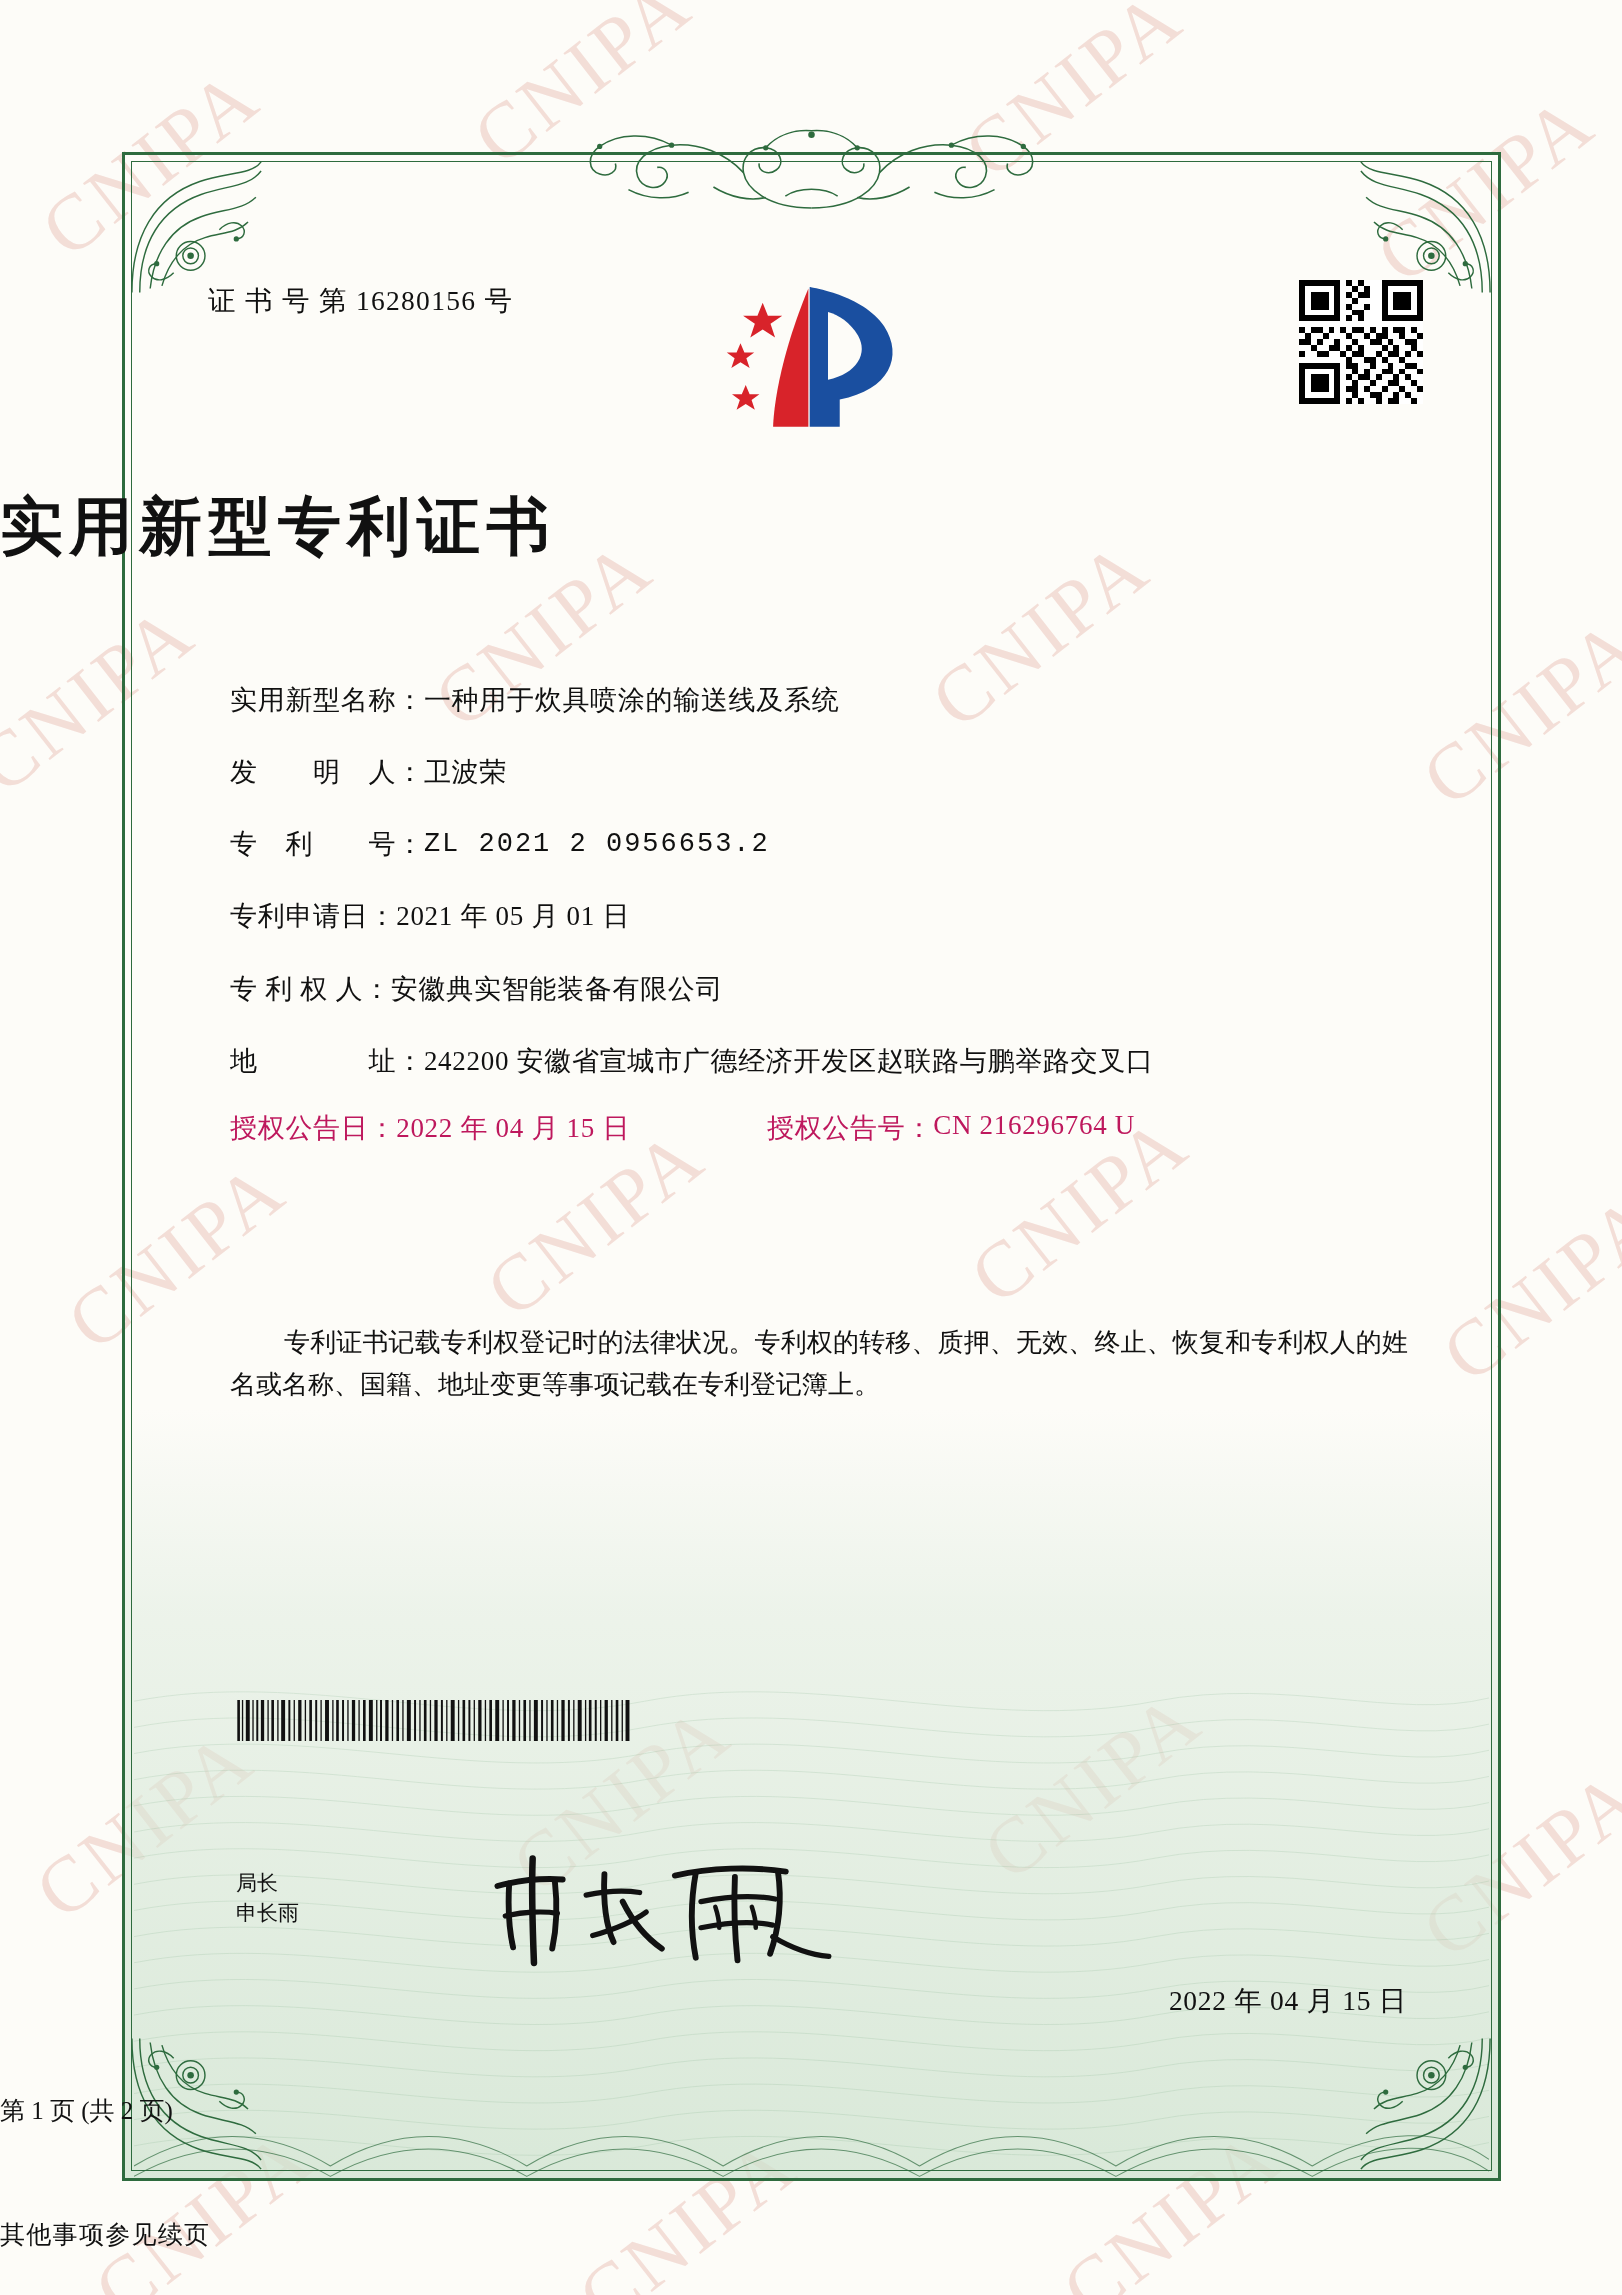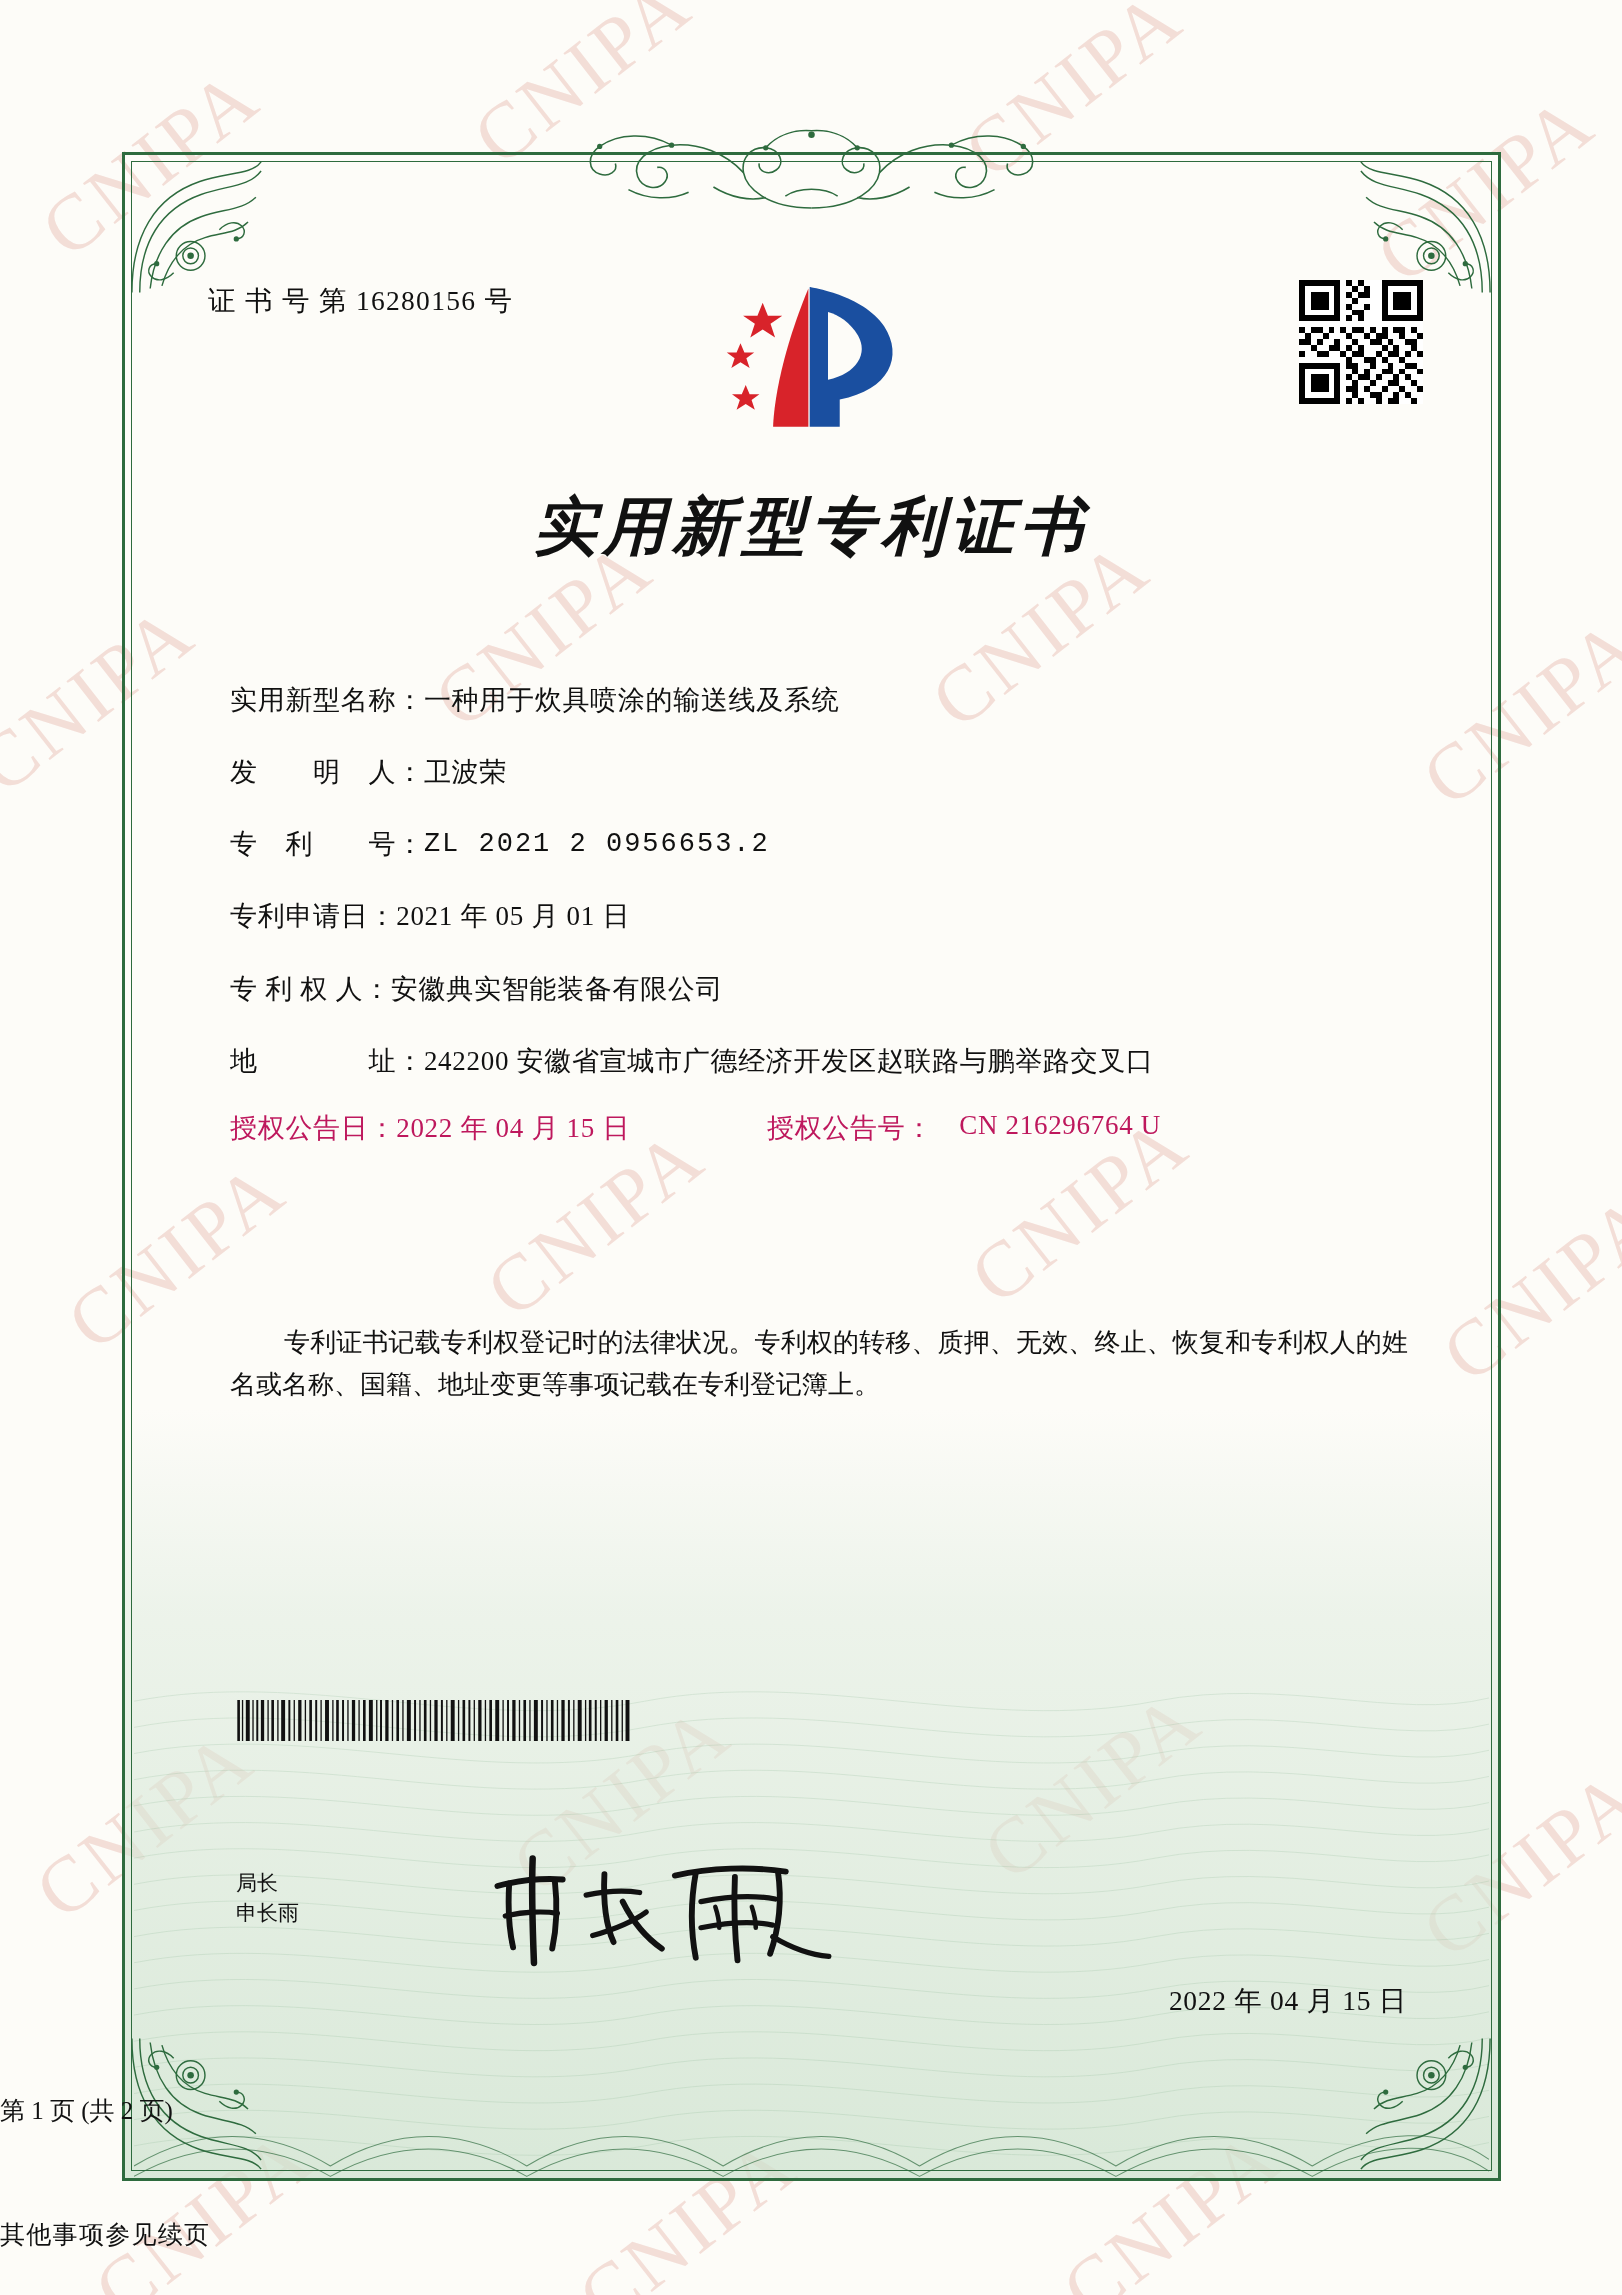--- a/index.html
+++ b/index.html
@@ -142,28 +142,26 @@
     height: 124px;
     z-index: 6;
   }
   .qr svg { width: 100%; height: 100%; display: block; }
 
   .main-title {
     position: absolute;
     left: 0;
     right: 0;
     top: 484px;
-    text-align: center;
     font-size: 63px;
     font-weight: bold;
     letter-spacing: 6.5px;
     color: #111;
     z-index: 6;
     font-family: "Liberation Serif", "DejaVu Serif", serif;
-    font-style: italic;
   }
 
   
   .fields {
     position: absolute;
     left: 230px;
     top: 681px;
     width: 1171px;
     z-index: 6;
   }
@@ -190,21 +188,21 @@
   }
 
   .two-col {
     display: flex;
     align-items: flex-start;
     font-size: 27px;
     color: #be185d;
     margin-bottom: 26px;
   }
   .two-col .left { width: 537px; display: flex; }
-  .two-col .right { display: flex; gap: 26px; }
+  .two-col .right { display: flex; }
 
   
   .paras {
     position: absolute;
     left: 230px;
     top: 1322px;
     width: 1178px;
     z-index: 6;
     font-size: 26px;
     line-height: 1.62;

